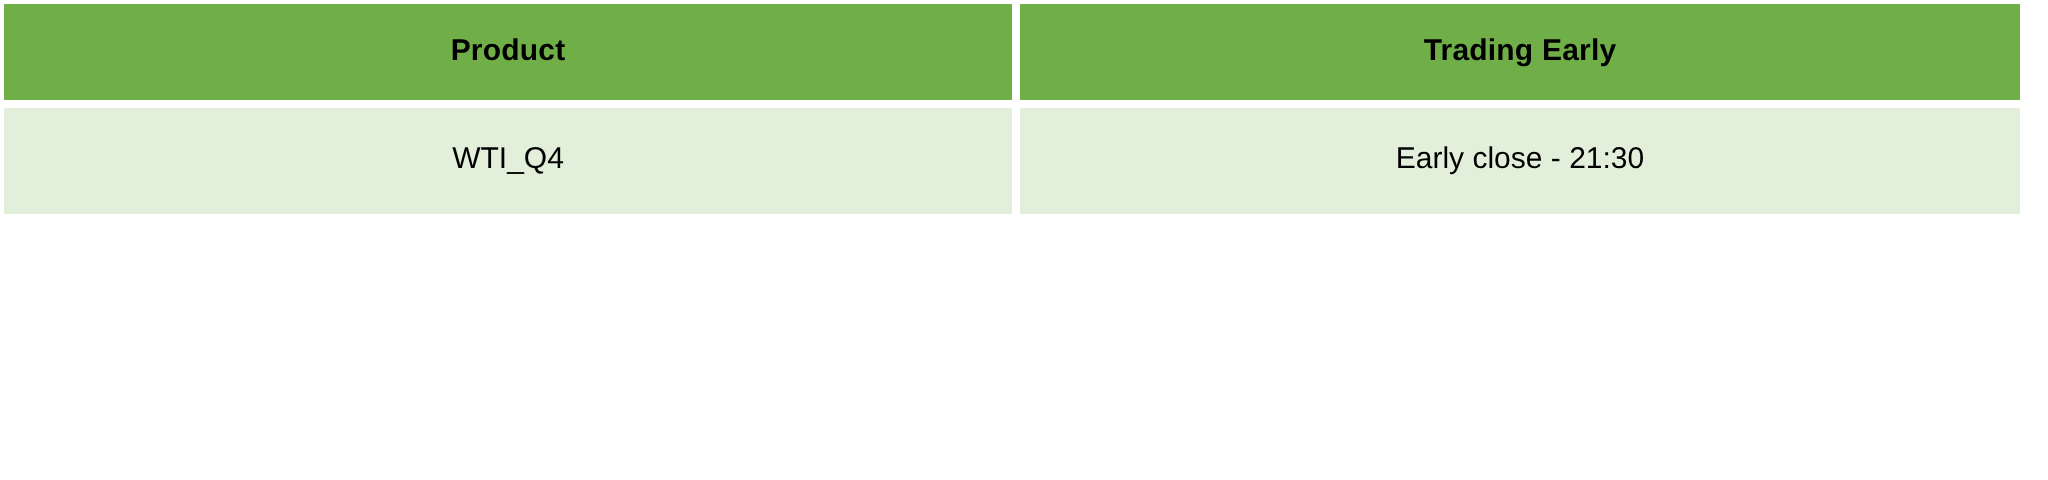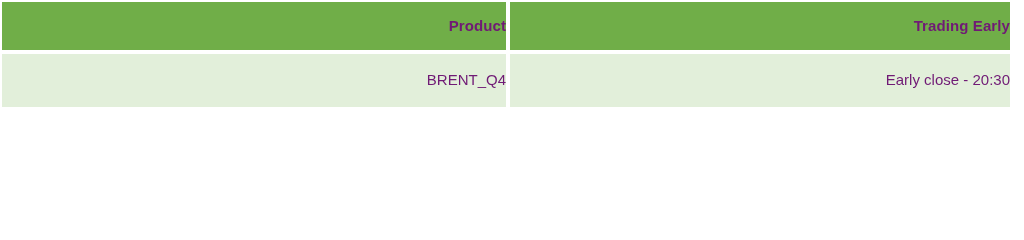--- a/index.html
+++ b/index.html
@@ -32,23 +32,23 @@
     table-layout: fixed;
   }
 
   .tbl col.c1 { width: 50.2%; }
   .tbl col.c2 { width: 49.8%; }
 
   .tbl th,
   .tbl td {
     padding: 0;
     margin: 0;
-    text-align: right;
+    text-align: center;
     vertical-align: middle;
-    color: #701a75;
+    color: #000000;
     line-height: 1.1;
   }
 
   .tbl thead th {
     height: 48px;
     background: #70AE48;
     font-weight: bold;
     font-size: 15px;
     letter-spacing: 0.1px;
   }
@@ -79,21 +79,21 @@
           <span class="cell-text">Product</span>
         </th>
         <th>
           <span class="cell-text">Trading Early</span>
         </th>
       </tr>
     </thead>
     <tbody>
       <tr>
         <td>
-          <span class="cell-text">BRENT_Q4</span>
+          <span class="cell-text">WTI_Q4</span>
         </td>
         <td>
-          <span class="cell-text">Early close - 20:30</span>
+          <span class="cell-text">Early close - 21:30</span>
         </td>
       </tr>
     </tbody>
   </table>
 </div>
 
 </body></html>

